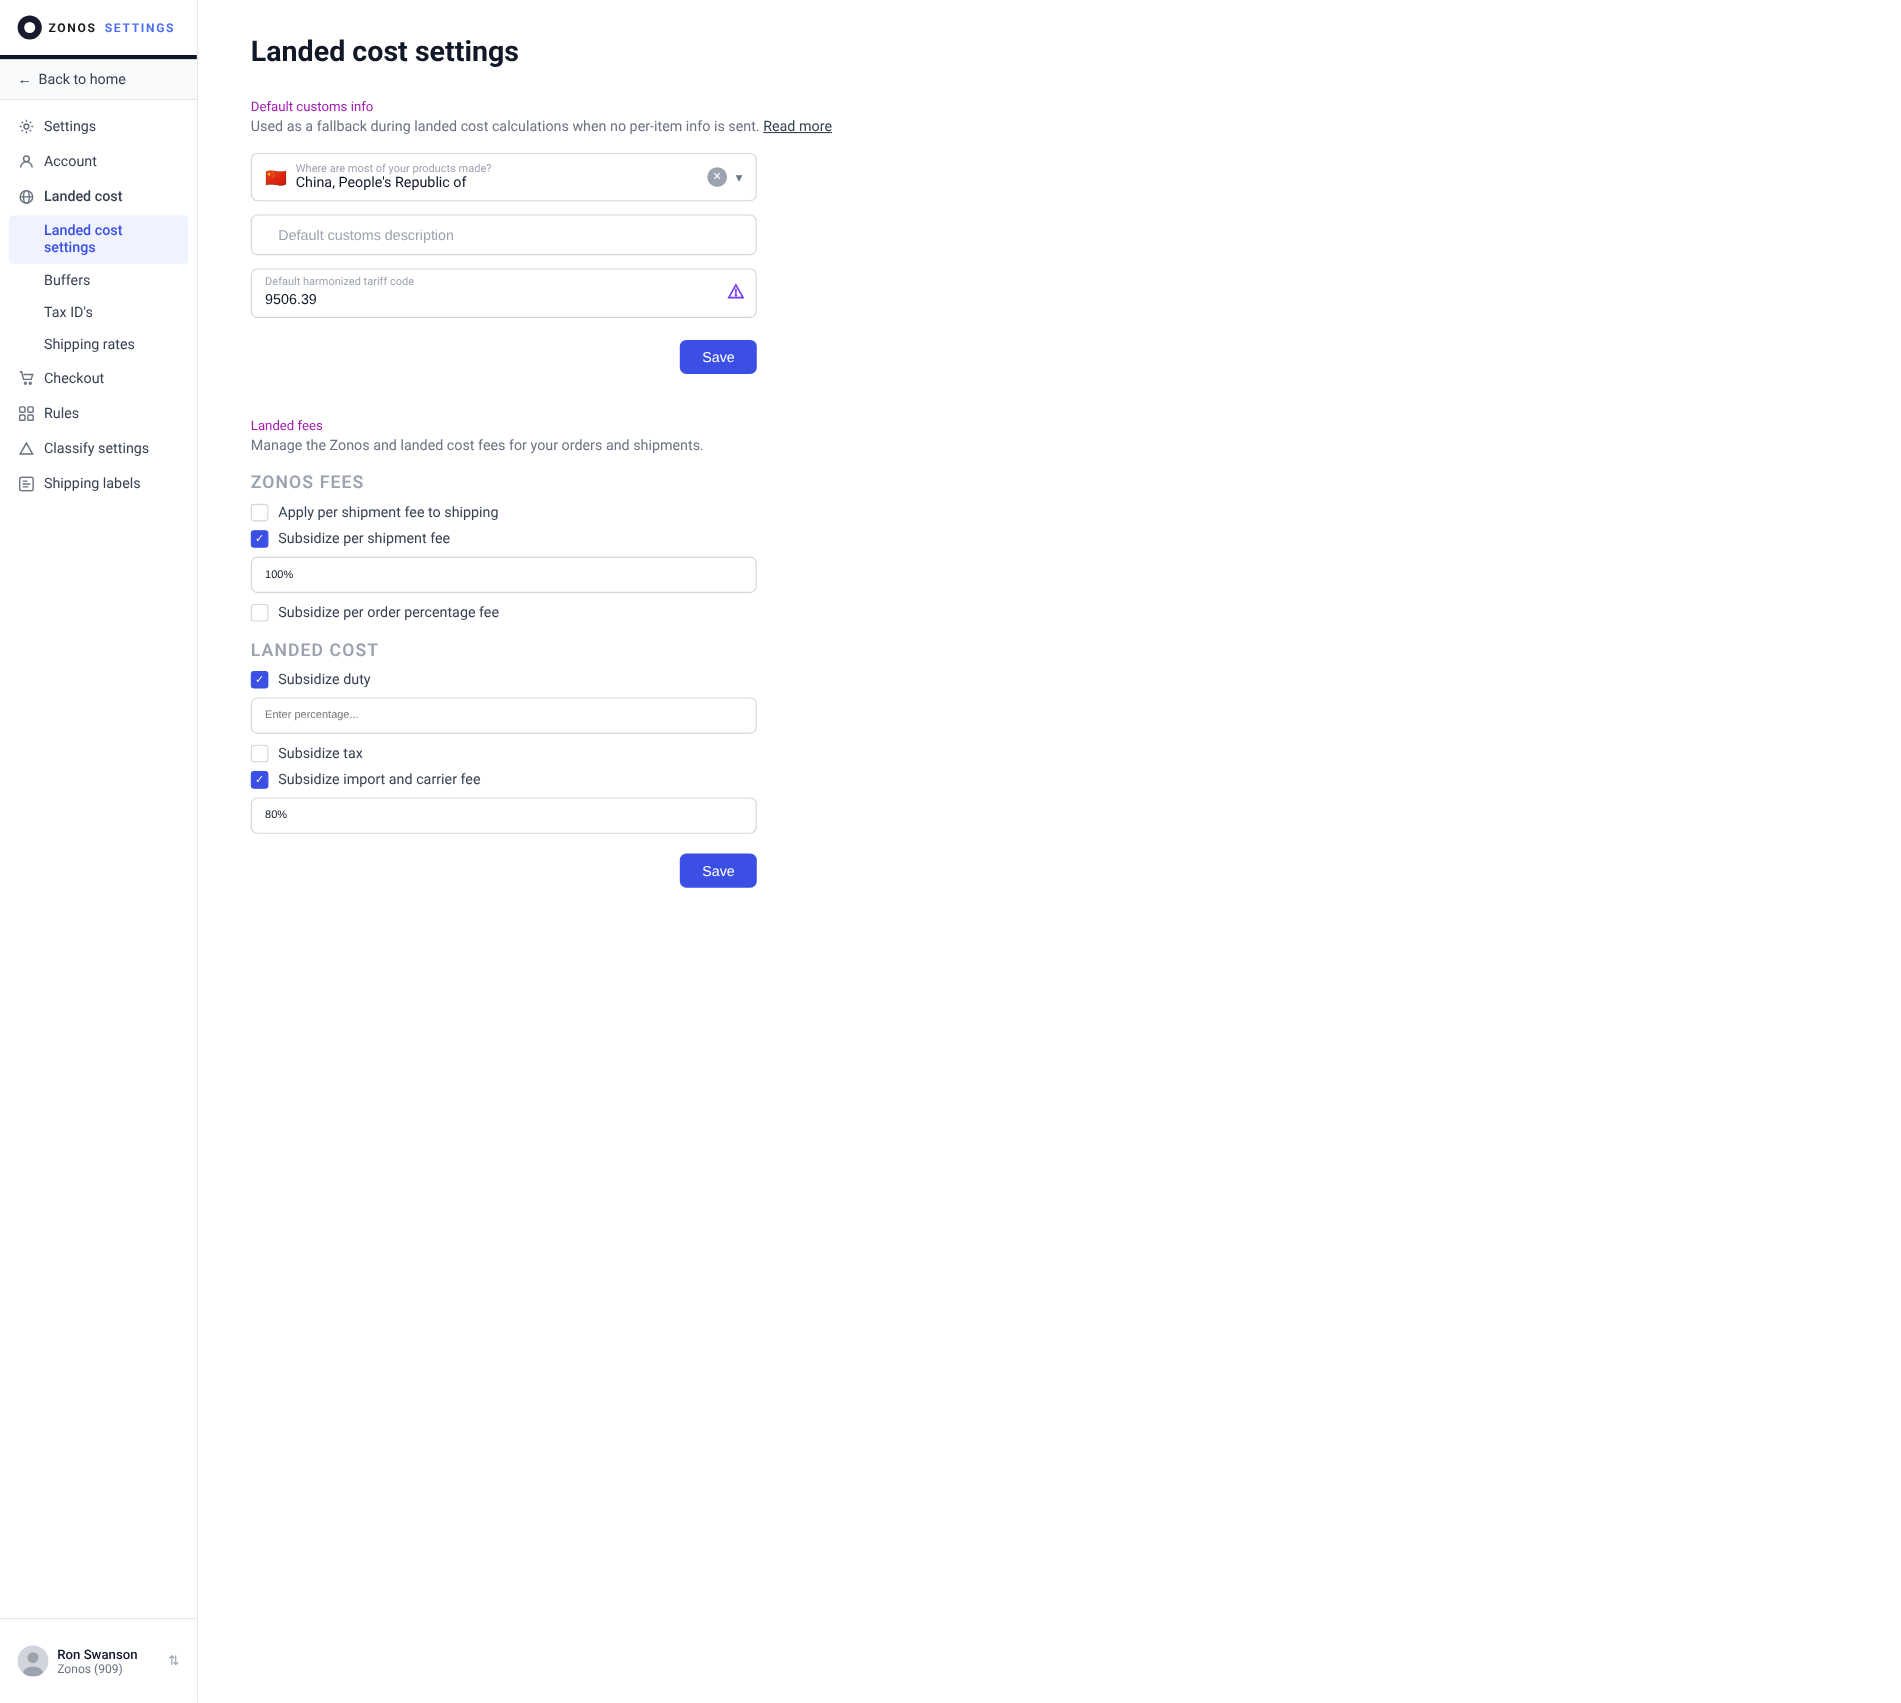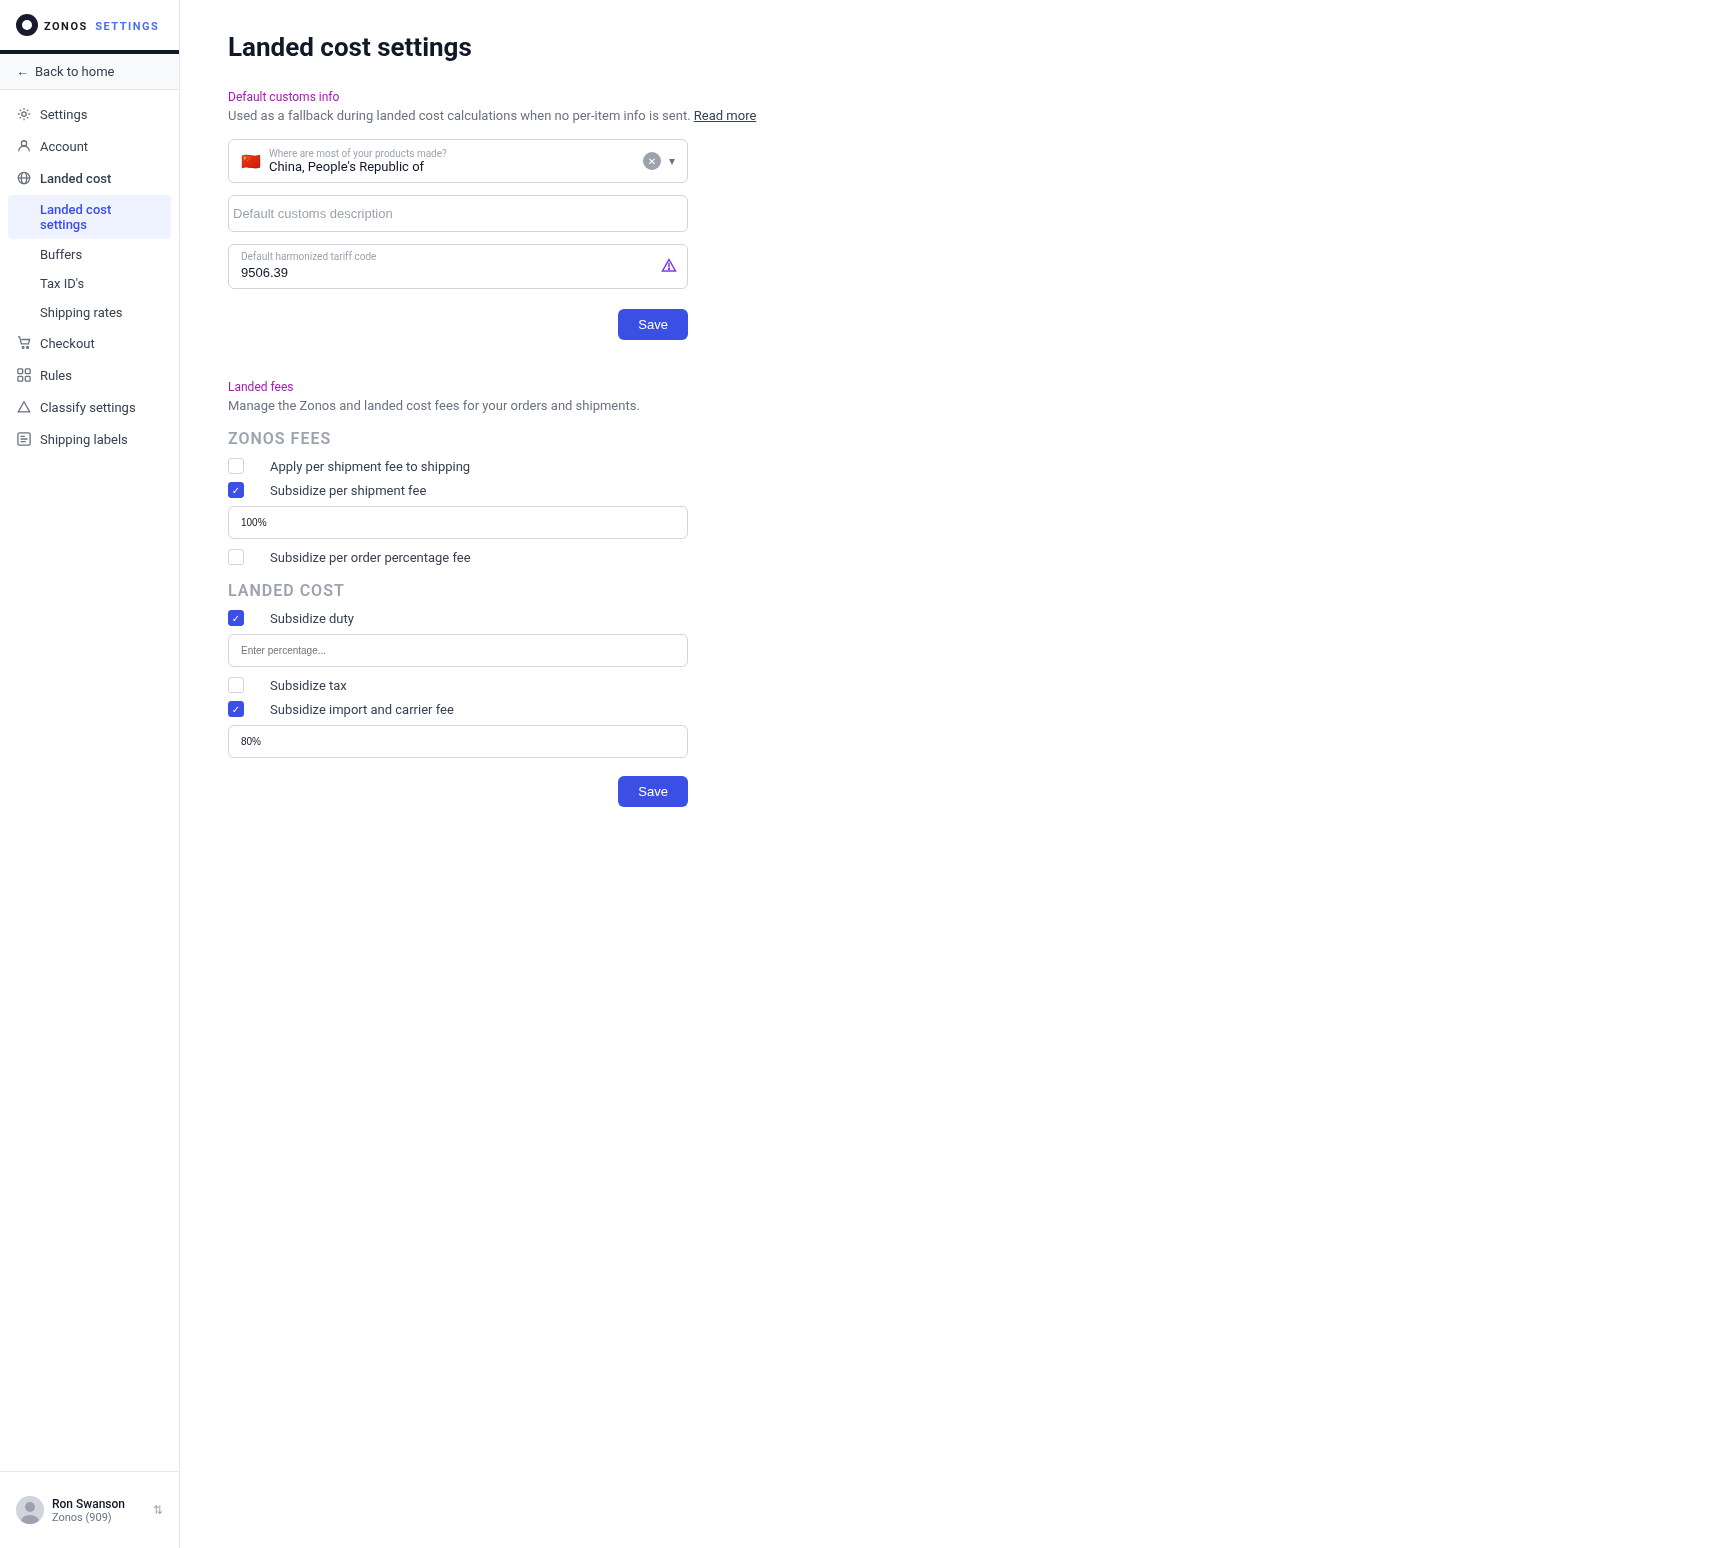--- a/index.html
+++ b/index.html
@@ -41,36 +41,36 @@
 
     
     .form-group { margin-bottom: 12px; max-width: 460px; }
 
     .select-field { border: 1px solid #d1d5db; border-radius: 6px; padding: 8px 12px; display: flex; align-items: center; gap: 8px; background: #fff; cursor: pointer; position: relative; max-width: 460px; }
     .select-field .flag { font-size: 16px; }
     .select-field .value { flex: 1; font-size: 13px; color: #111827; }
     .select-field .clear-btn { width: 18px; height: 18px; border-radius: 50%; background: #9ca3af; display: flex; align-items: center; justify-content: center; cursor: pointer; color: #fff; font-size: 10px; }
     .select-field .dropdown-icon { color: #6b7280; font-size: 12px; }
 
-    .text-input { border: 1px solid #d1d5db; border-radius: 6px; padding: 10px 4px; font-size: 13px; color: #111827; width: 100%; max-width: 460px; outline: none; background: #fff; }
+    .text-input { border: 1px solid #d1d5db; border-radius: 6px; padding: 10px 24px; font-size: 13px; color: #111827; width: 100%; max-width: 460px; outline: none; background: #fff; }
     .text-input::placeholder { color: #9ca3af; }
 
     .labeled-input-wrapper { border: 1px solid #d1d5db; border-radius: 6px; padding: 6px 12px 8px; max-width: 460px; position: relative; }
     .labeled-input-wrapper .input-label { font-size: 10px; color: #9ca3af; display: block; margin-bottom: 2px; }
     .labeled-input-wrapper input { border: none; outline: none; font-size: 13px; color: #111827; width: calc(100% - 24px); background: transparent; }
     .labeled-input-wrapper .warn-icon { position: absolute; right: 10px; top: 50%; transform: translateY(-50%); color: #7c3aed; }
 
     
     .save-btn { background: #3b4fe4; color: #fff; border: none; border-radius: 6px; padding: 8px 20px; font-size: 13px; font-weight: 500; cursor: pointer; margin-top: 8px; }
 
     
     .subsection-label { font-size: 16px; font-weight: 600; letter-spacing: 1px; color: #9ca3af; text-transform: uppercase; margin-bottom: 10px; margin-top: 8px; }
 
     
-    .checkbox-row { display: flex; align-items: center; gap: 26px; margin-bottom: 8px; cursor: pointer; }
+    .checkbox-row { display: flex; align-items: center; gap: 9px; margin-bottom: 8px; cursor: pointer; }
     .checkbox { width: 16px; height: 16px; border: 1.5px solid #d1d5db; border-radius: 3px; display: flex; align-items: center; justify-content: center; flex-shrink: 0; background: #fff; }
     .checkbox.checked { background: #3b4fe4; border-color: #3b4fe4; }
     .checkbox.checked::after { content: '✓'; color: #fff; font-size: 10px; }
     .checkbox-label { font-size: 13px; color: #374151; }
 
     .percent-input { border: 1px solid #d1d5db; border-radius: 6px; padding: 10px 12px; font-size: 10px; color: #111827; width: 100%; max-width: 460px; outline: none; background: #fff; display: block; margin-bottom: 10px; }
 
     .btn-row { display: flex; justify-content: flex-end; max-width: 460px; margin-top: 4px; }
   </style>
 </head>

